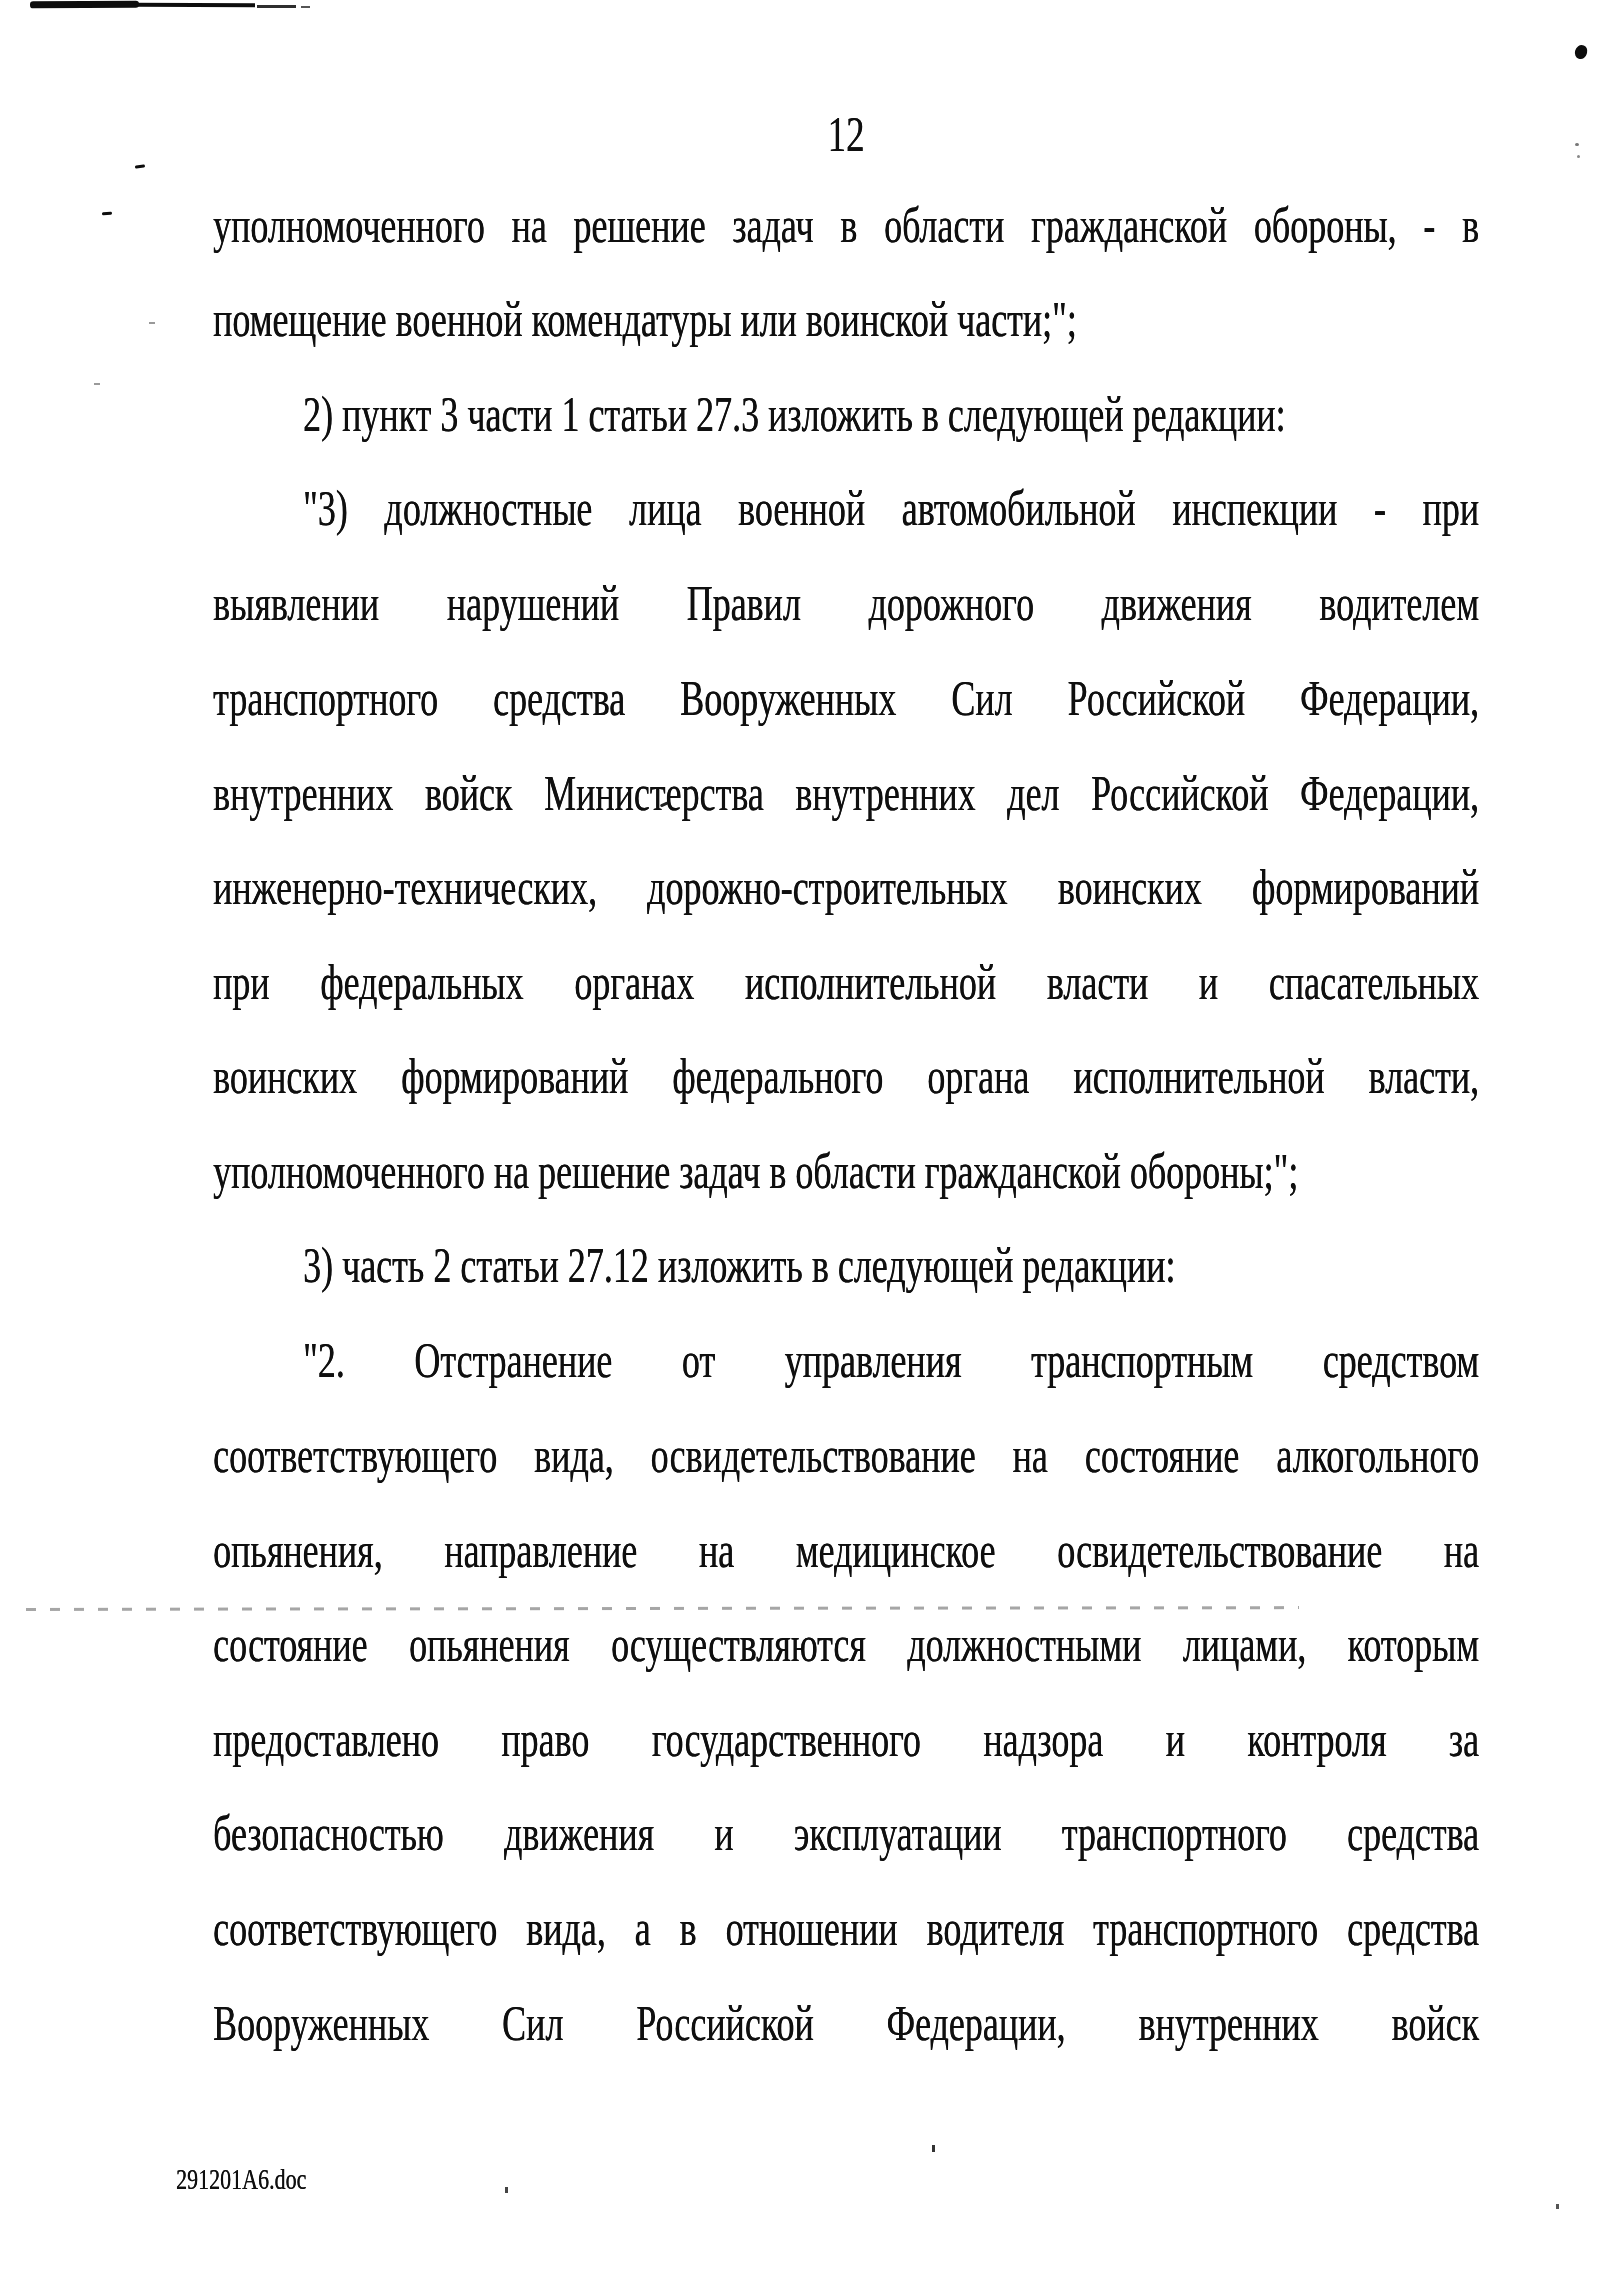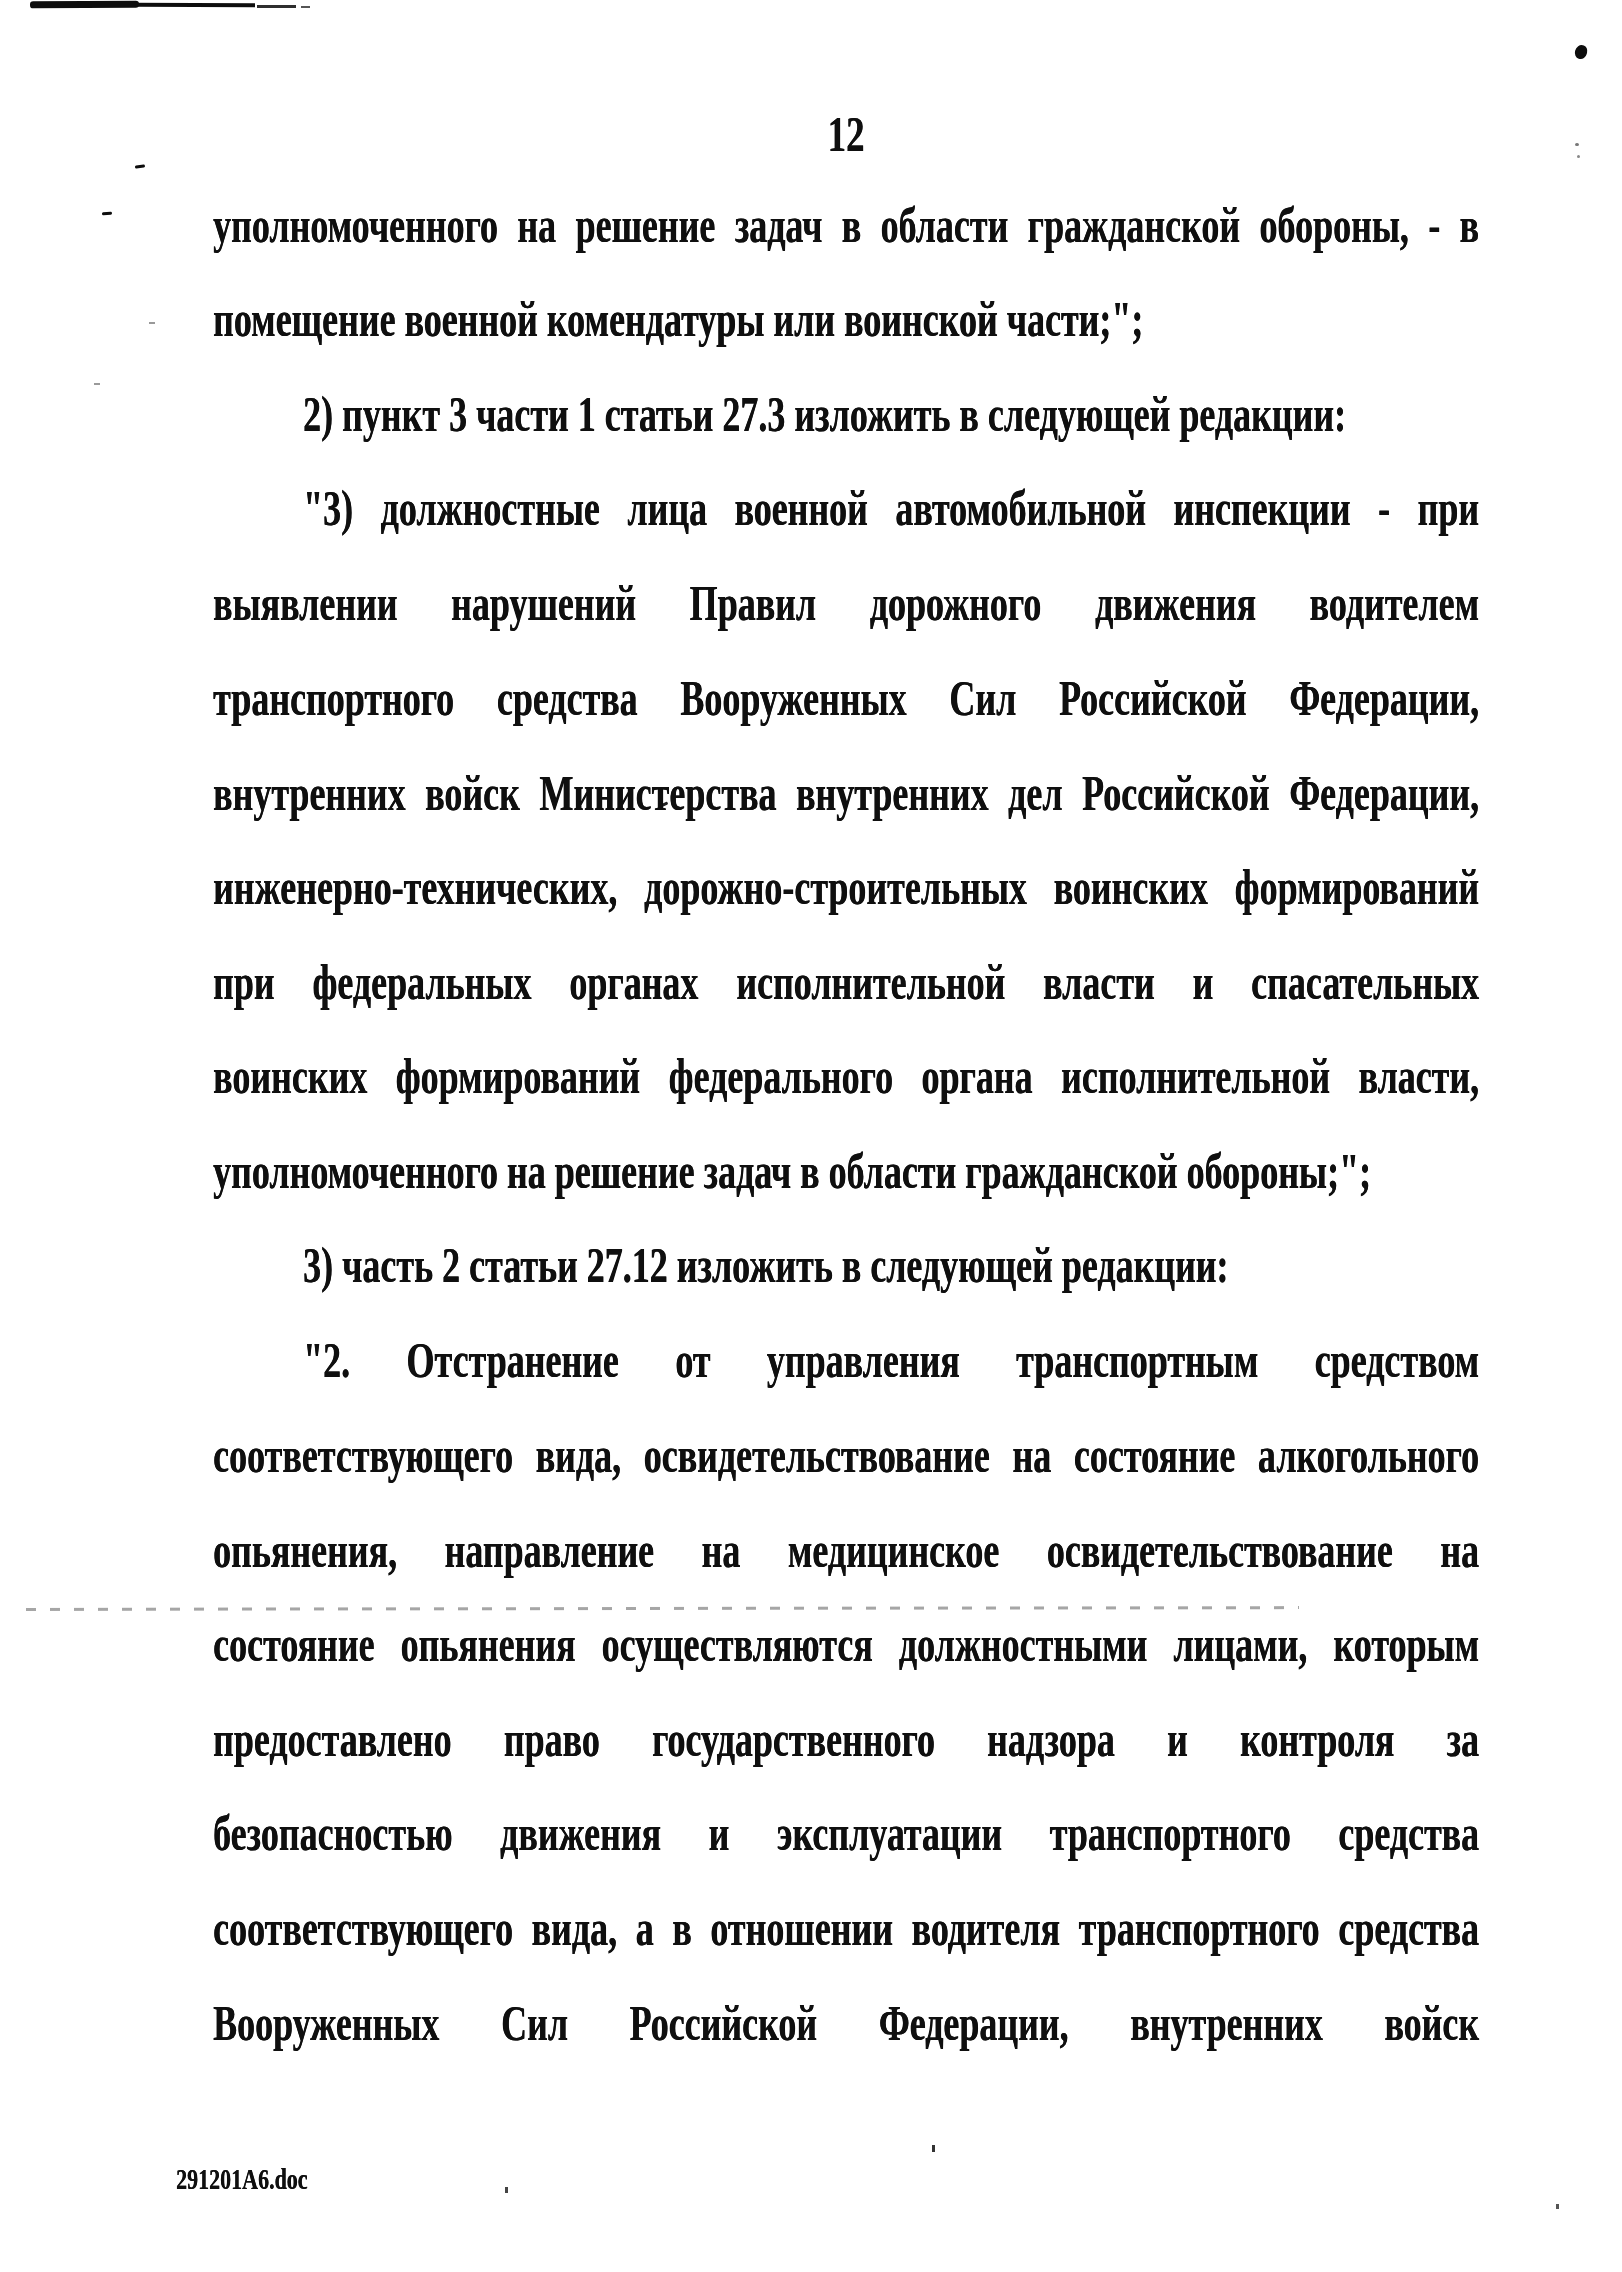--- a/index.html
+++ b/index.html
@@ -3,21 +3,20 @@
 <meta charset="utf-8">
 <style>
   html,body { margin:0; padding:0; background:#e8e8e8; }
   .page {
     position:relative;
     width:1623px; height:2273px;
     background:#ffffff;
     overflow:hidden;
     font-family:"Liberation Serif", serif;
     color:#0f0f0f;
-    font-weight:bold;
   }
   .pagenum {
     position:absolute; top:102px; left:213px; width:1266px;
     text-align:center;
     font-size:37px; line-height:47px;
     transform:scaleY(1.35); transform-origin:50% 0;
     text-shadow:0.3px 0 0 currentColor;
   }
   .line {
     position:absolute; left:213px; width:1266px;

